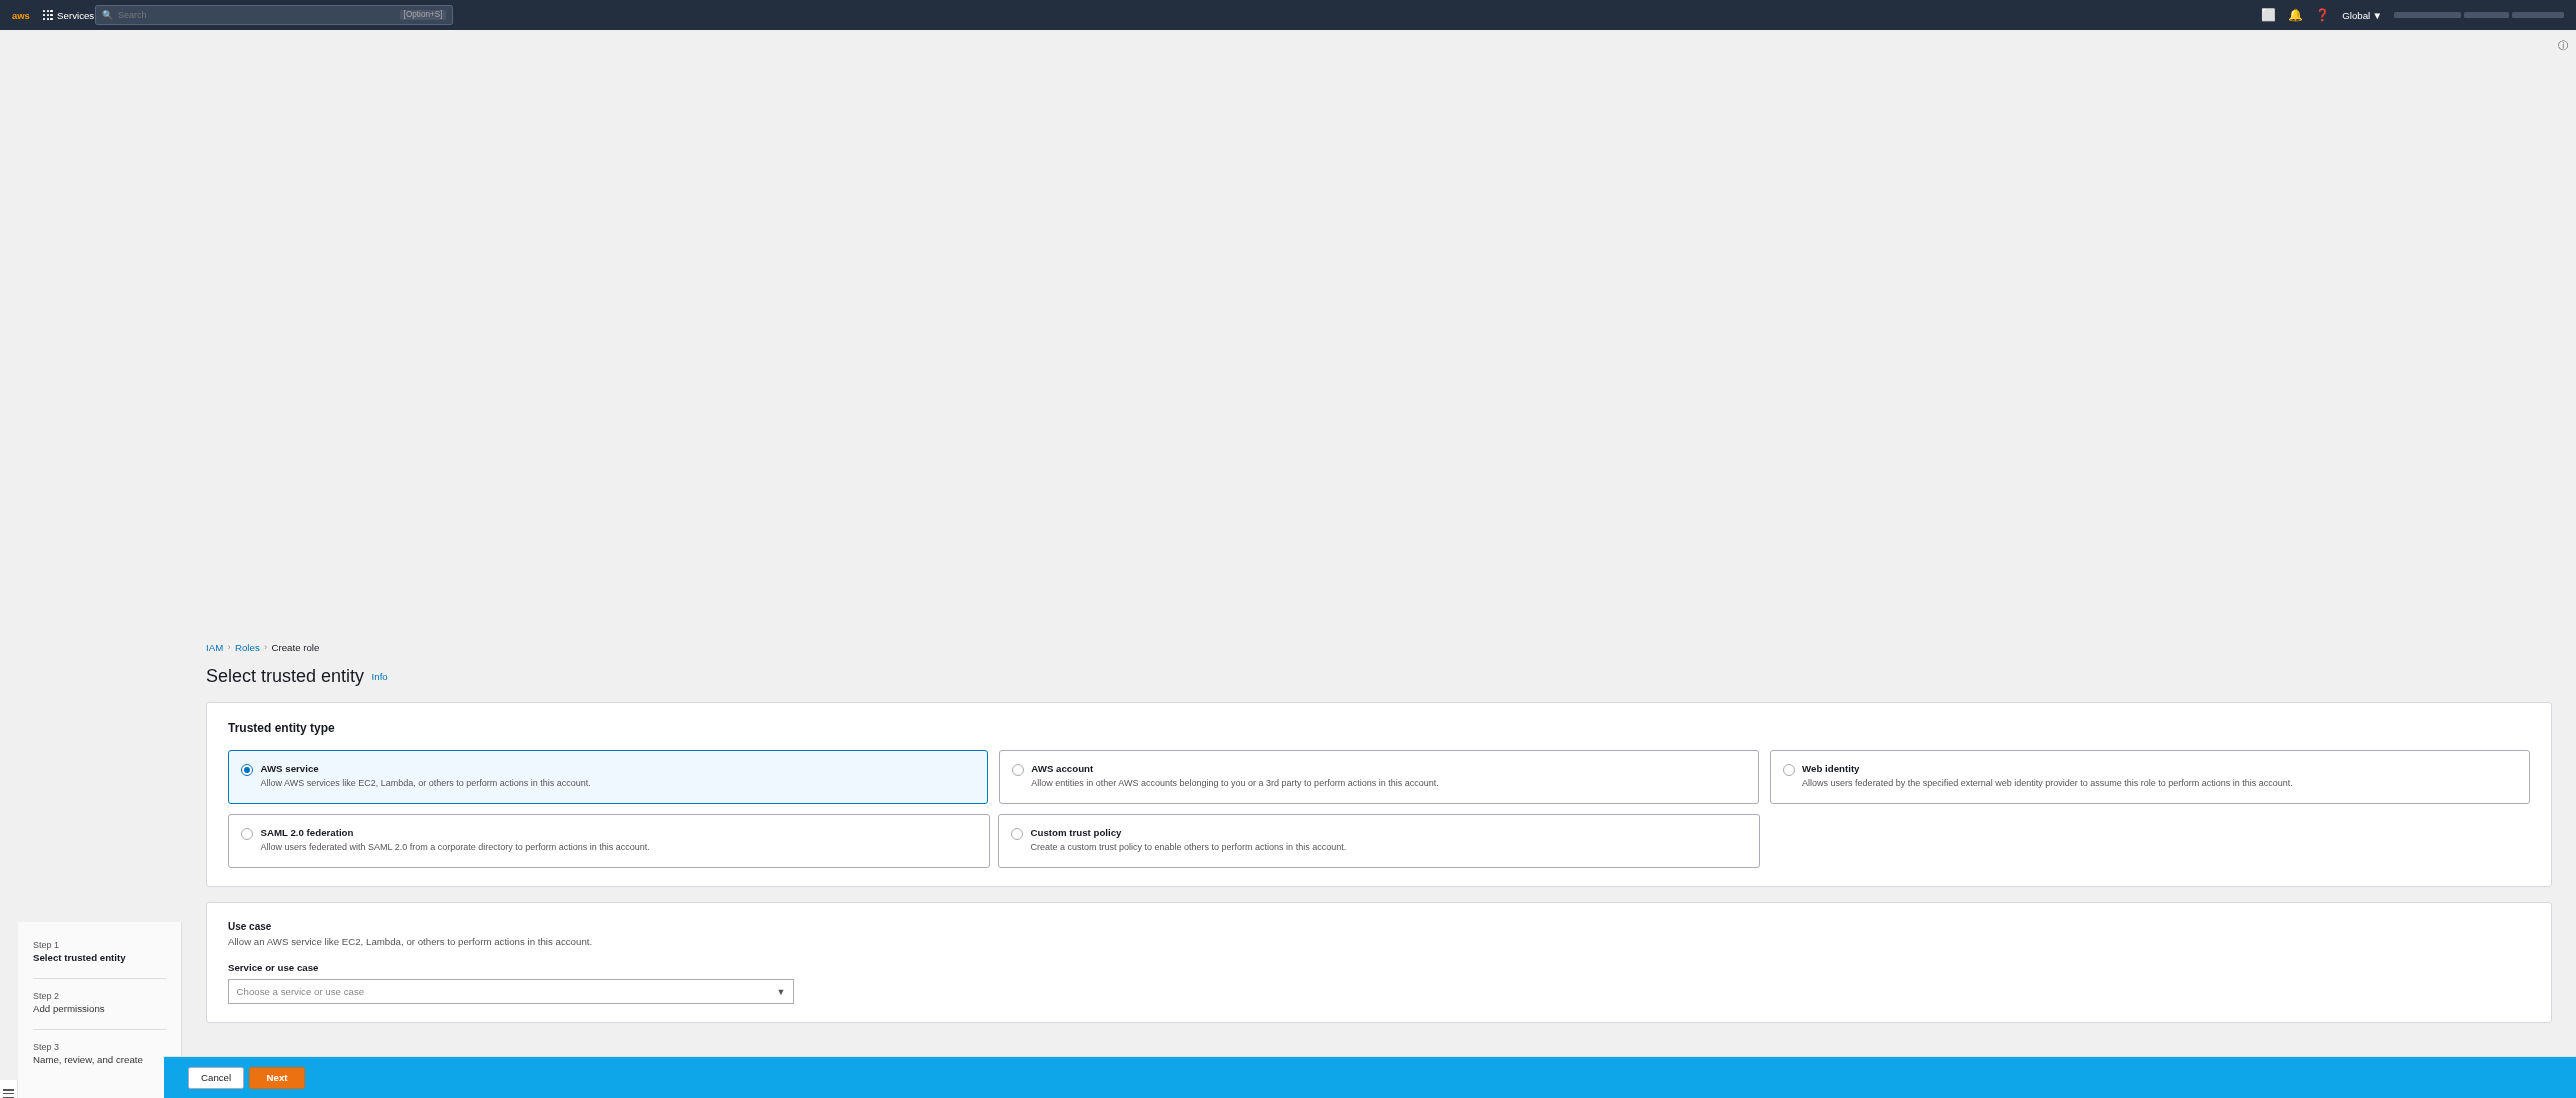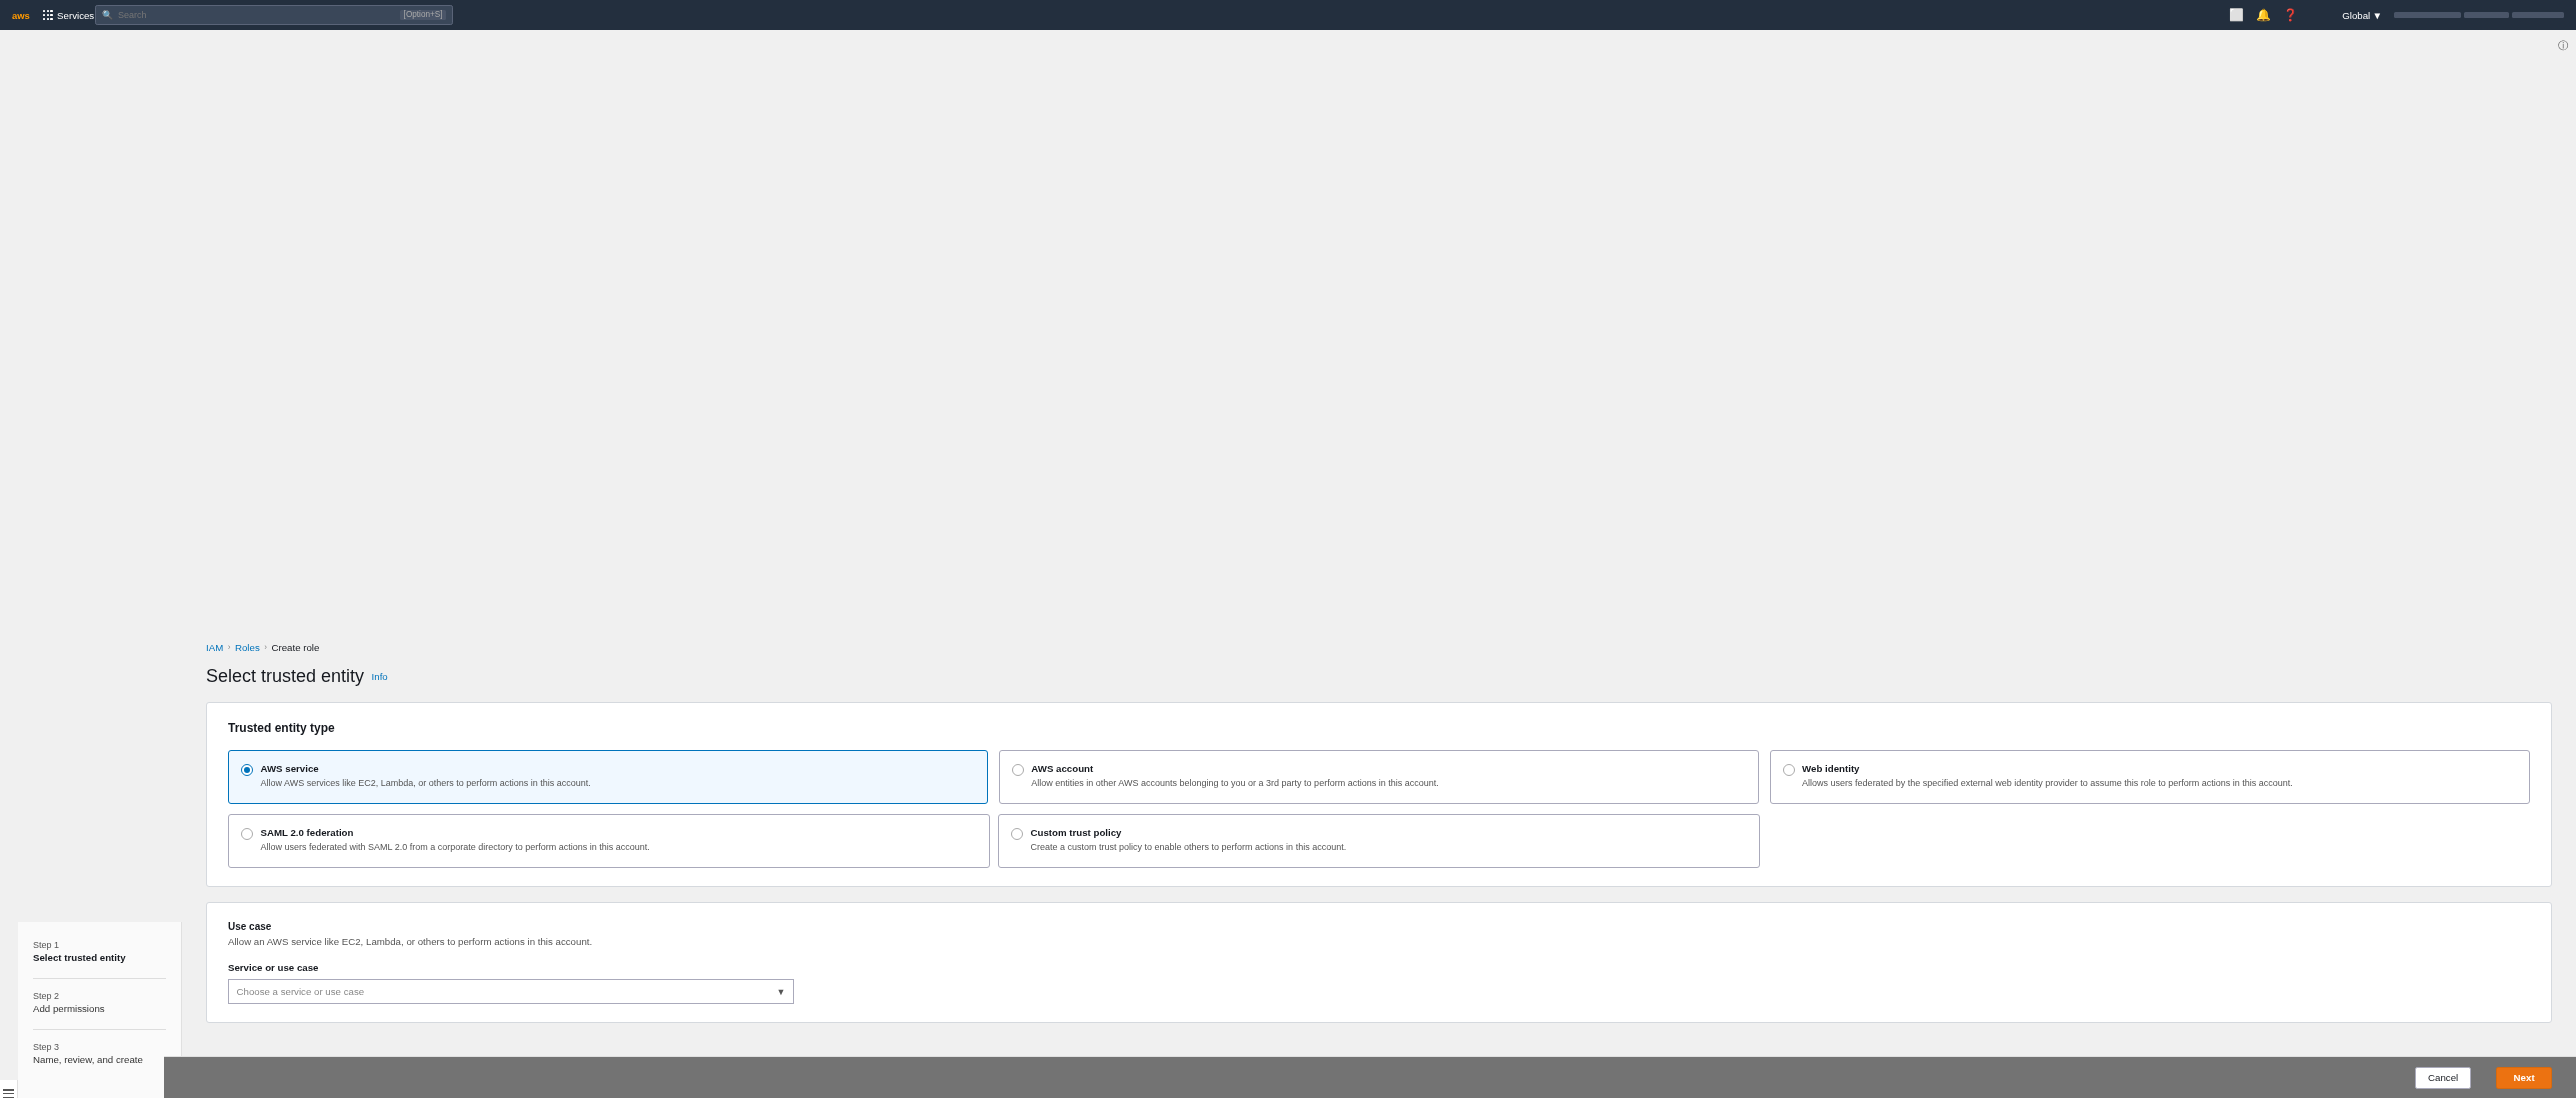--- a/index.html
+++ b/index.html
@@ -92,21 +92,20 @@
       display: flex;
       align-items: center;
     }
     .nav-global {
       color: #fff;
       font-size: 9.7px;
       cursor: pointer;
       display: flex;
       align-items: center;
       gap: 2.2px;
-      margin-left: 32px;
     }
     .nav-account {
       display: flex;
       align-items: center;
       gap: 3px;
       color: #fff;
       font-size: 9px;
     }
     .nav-account-bar {
       width: 67px;
@@ -336,27 +335,26 @@
     }
     .dropdown-arrow { color: #555; font-size: 9px; }
 
     
     .bottom-bar {
       position: fixed;
       bottom: 0;
       left: 164px;
       right: 0;
       height: 42px;
-      background: #737373;
+      background: #0ea5e9;
       border-top: 0.7px solid #e0e0e0;
       display: flex;
       align-items: center;
-      justify-content: flex-end;
       padding: 0 24px;
-      gap: 25px;
+      gap: 5px;
     }
     .btn-cancel {
       background: #fff;
       border: 0.7px solid #aab;
       border-radius: 2.2px;
       padding: 4.5px 12px;
       font-size: 9.7px;
       color: #16191f;
       cursor: pointer;
     }

